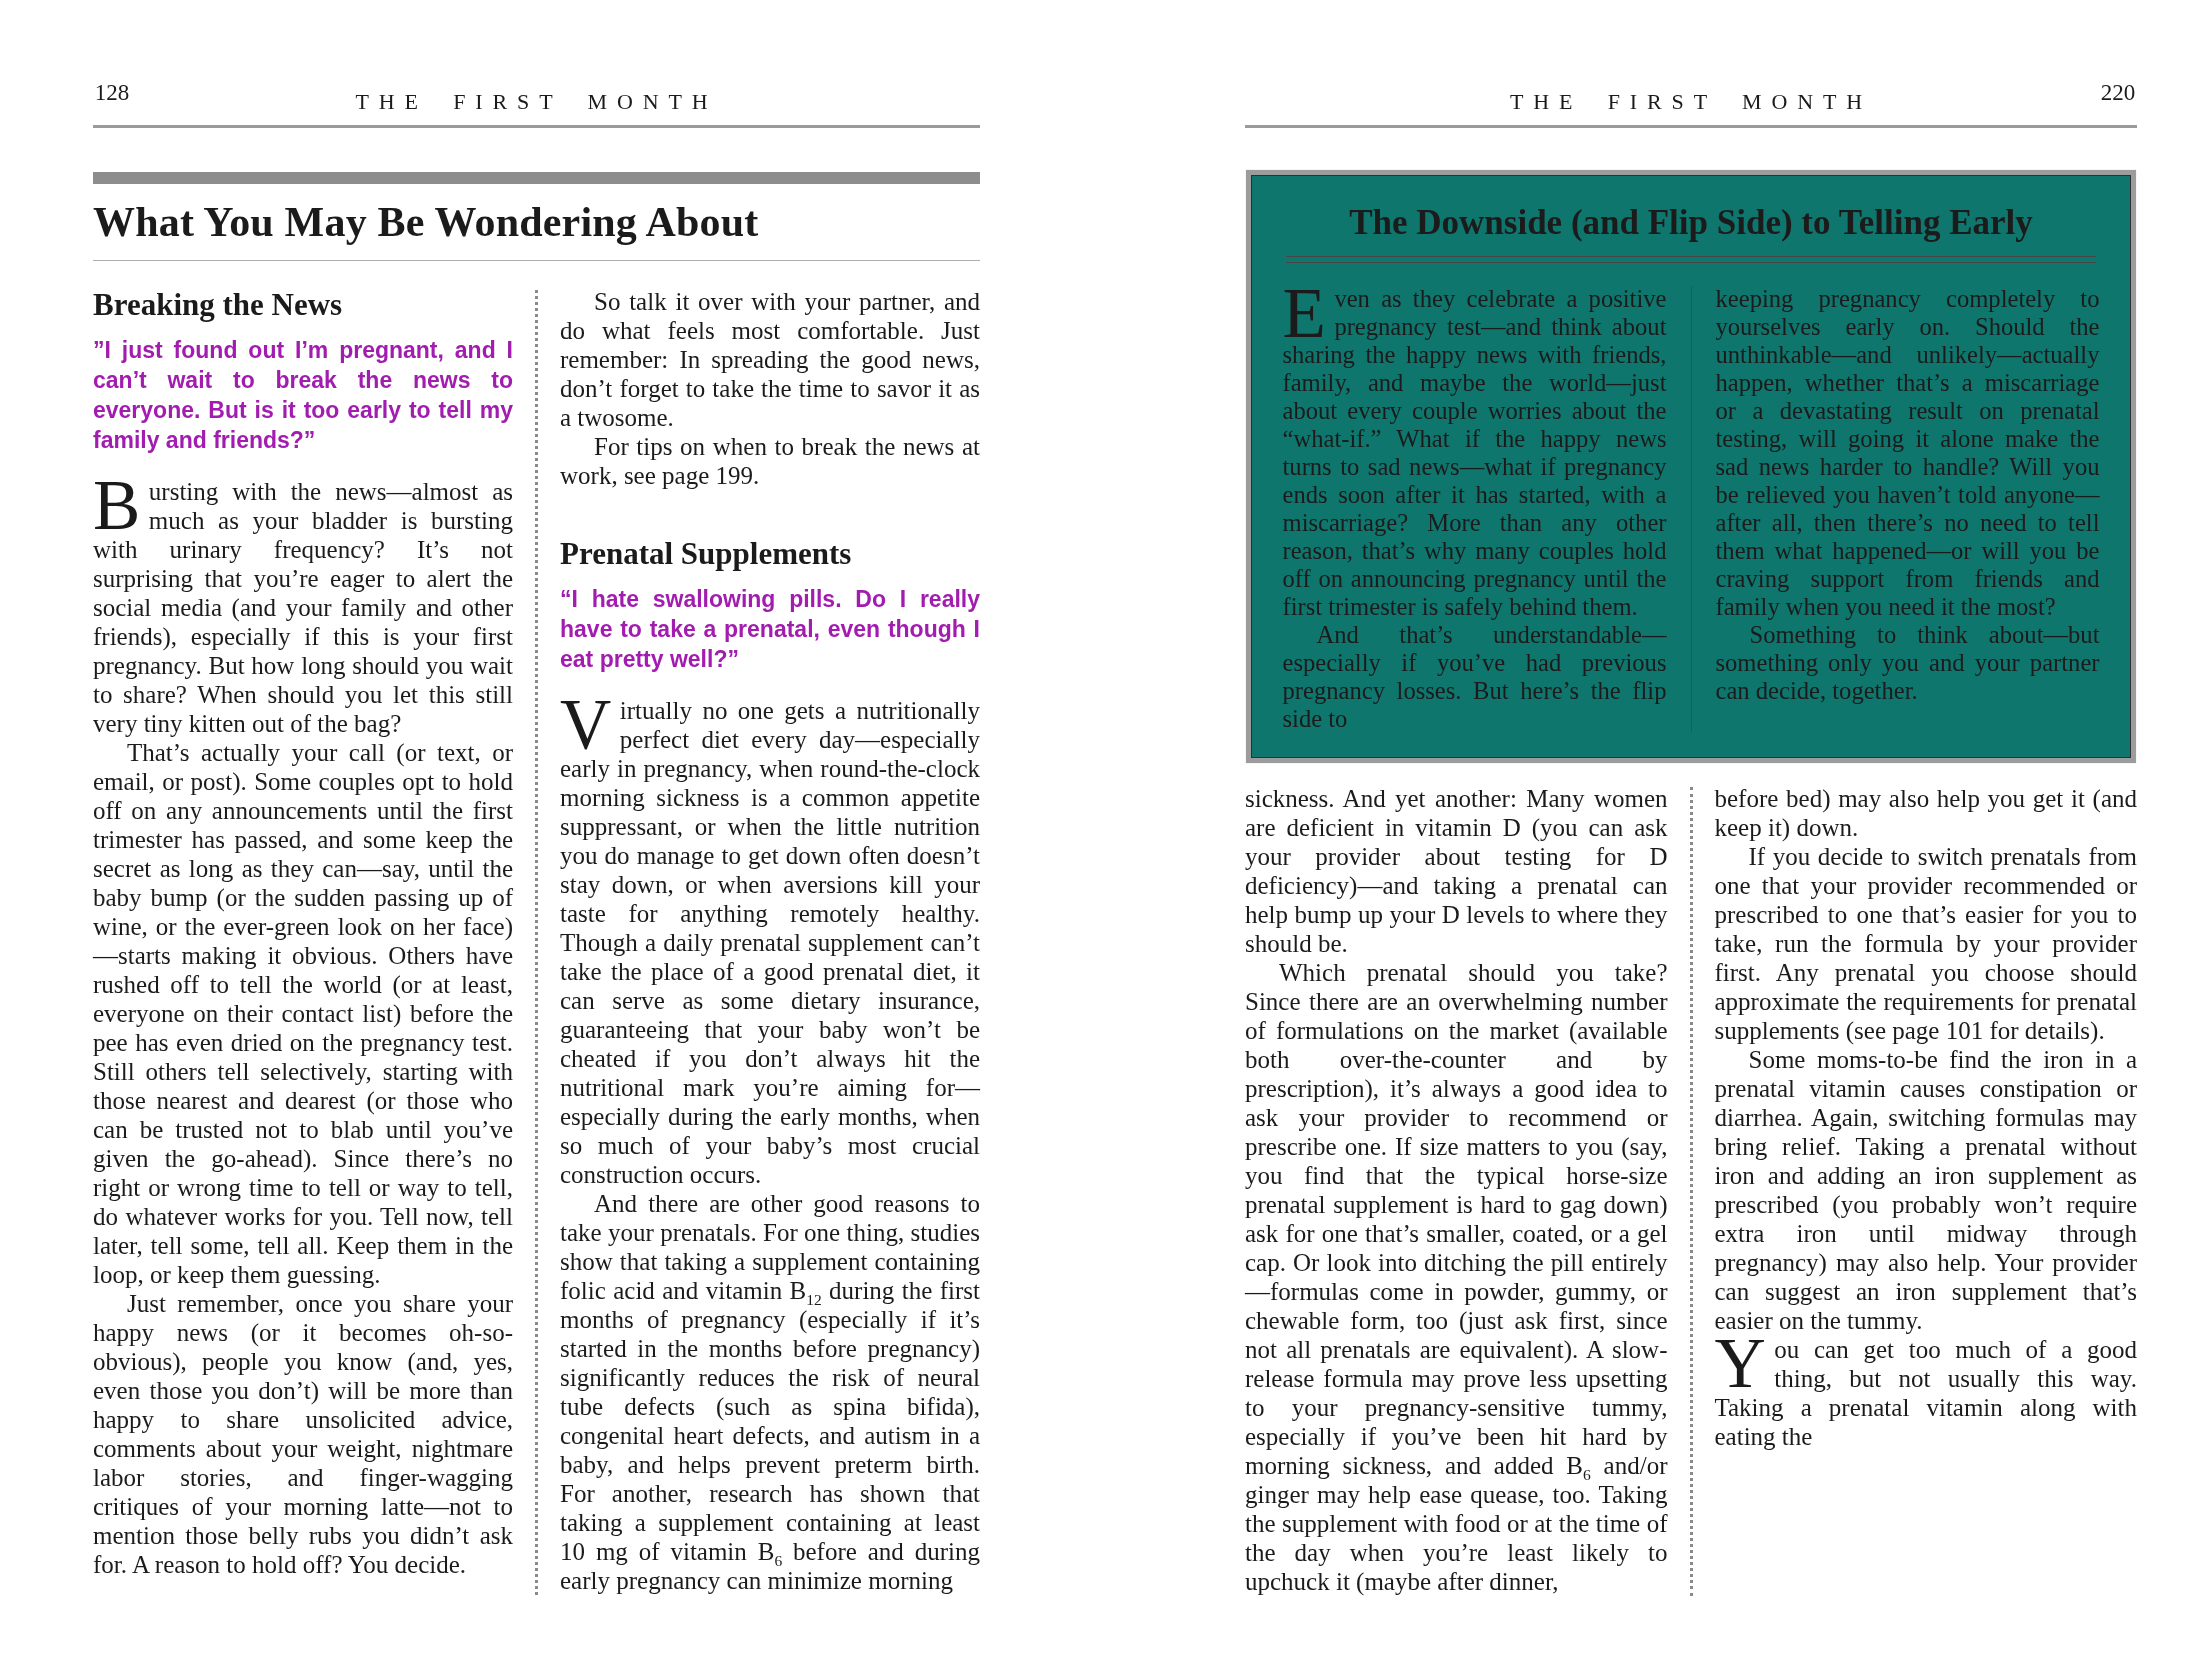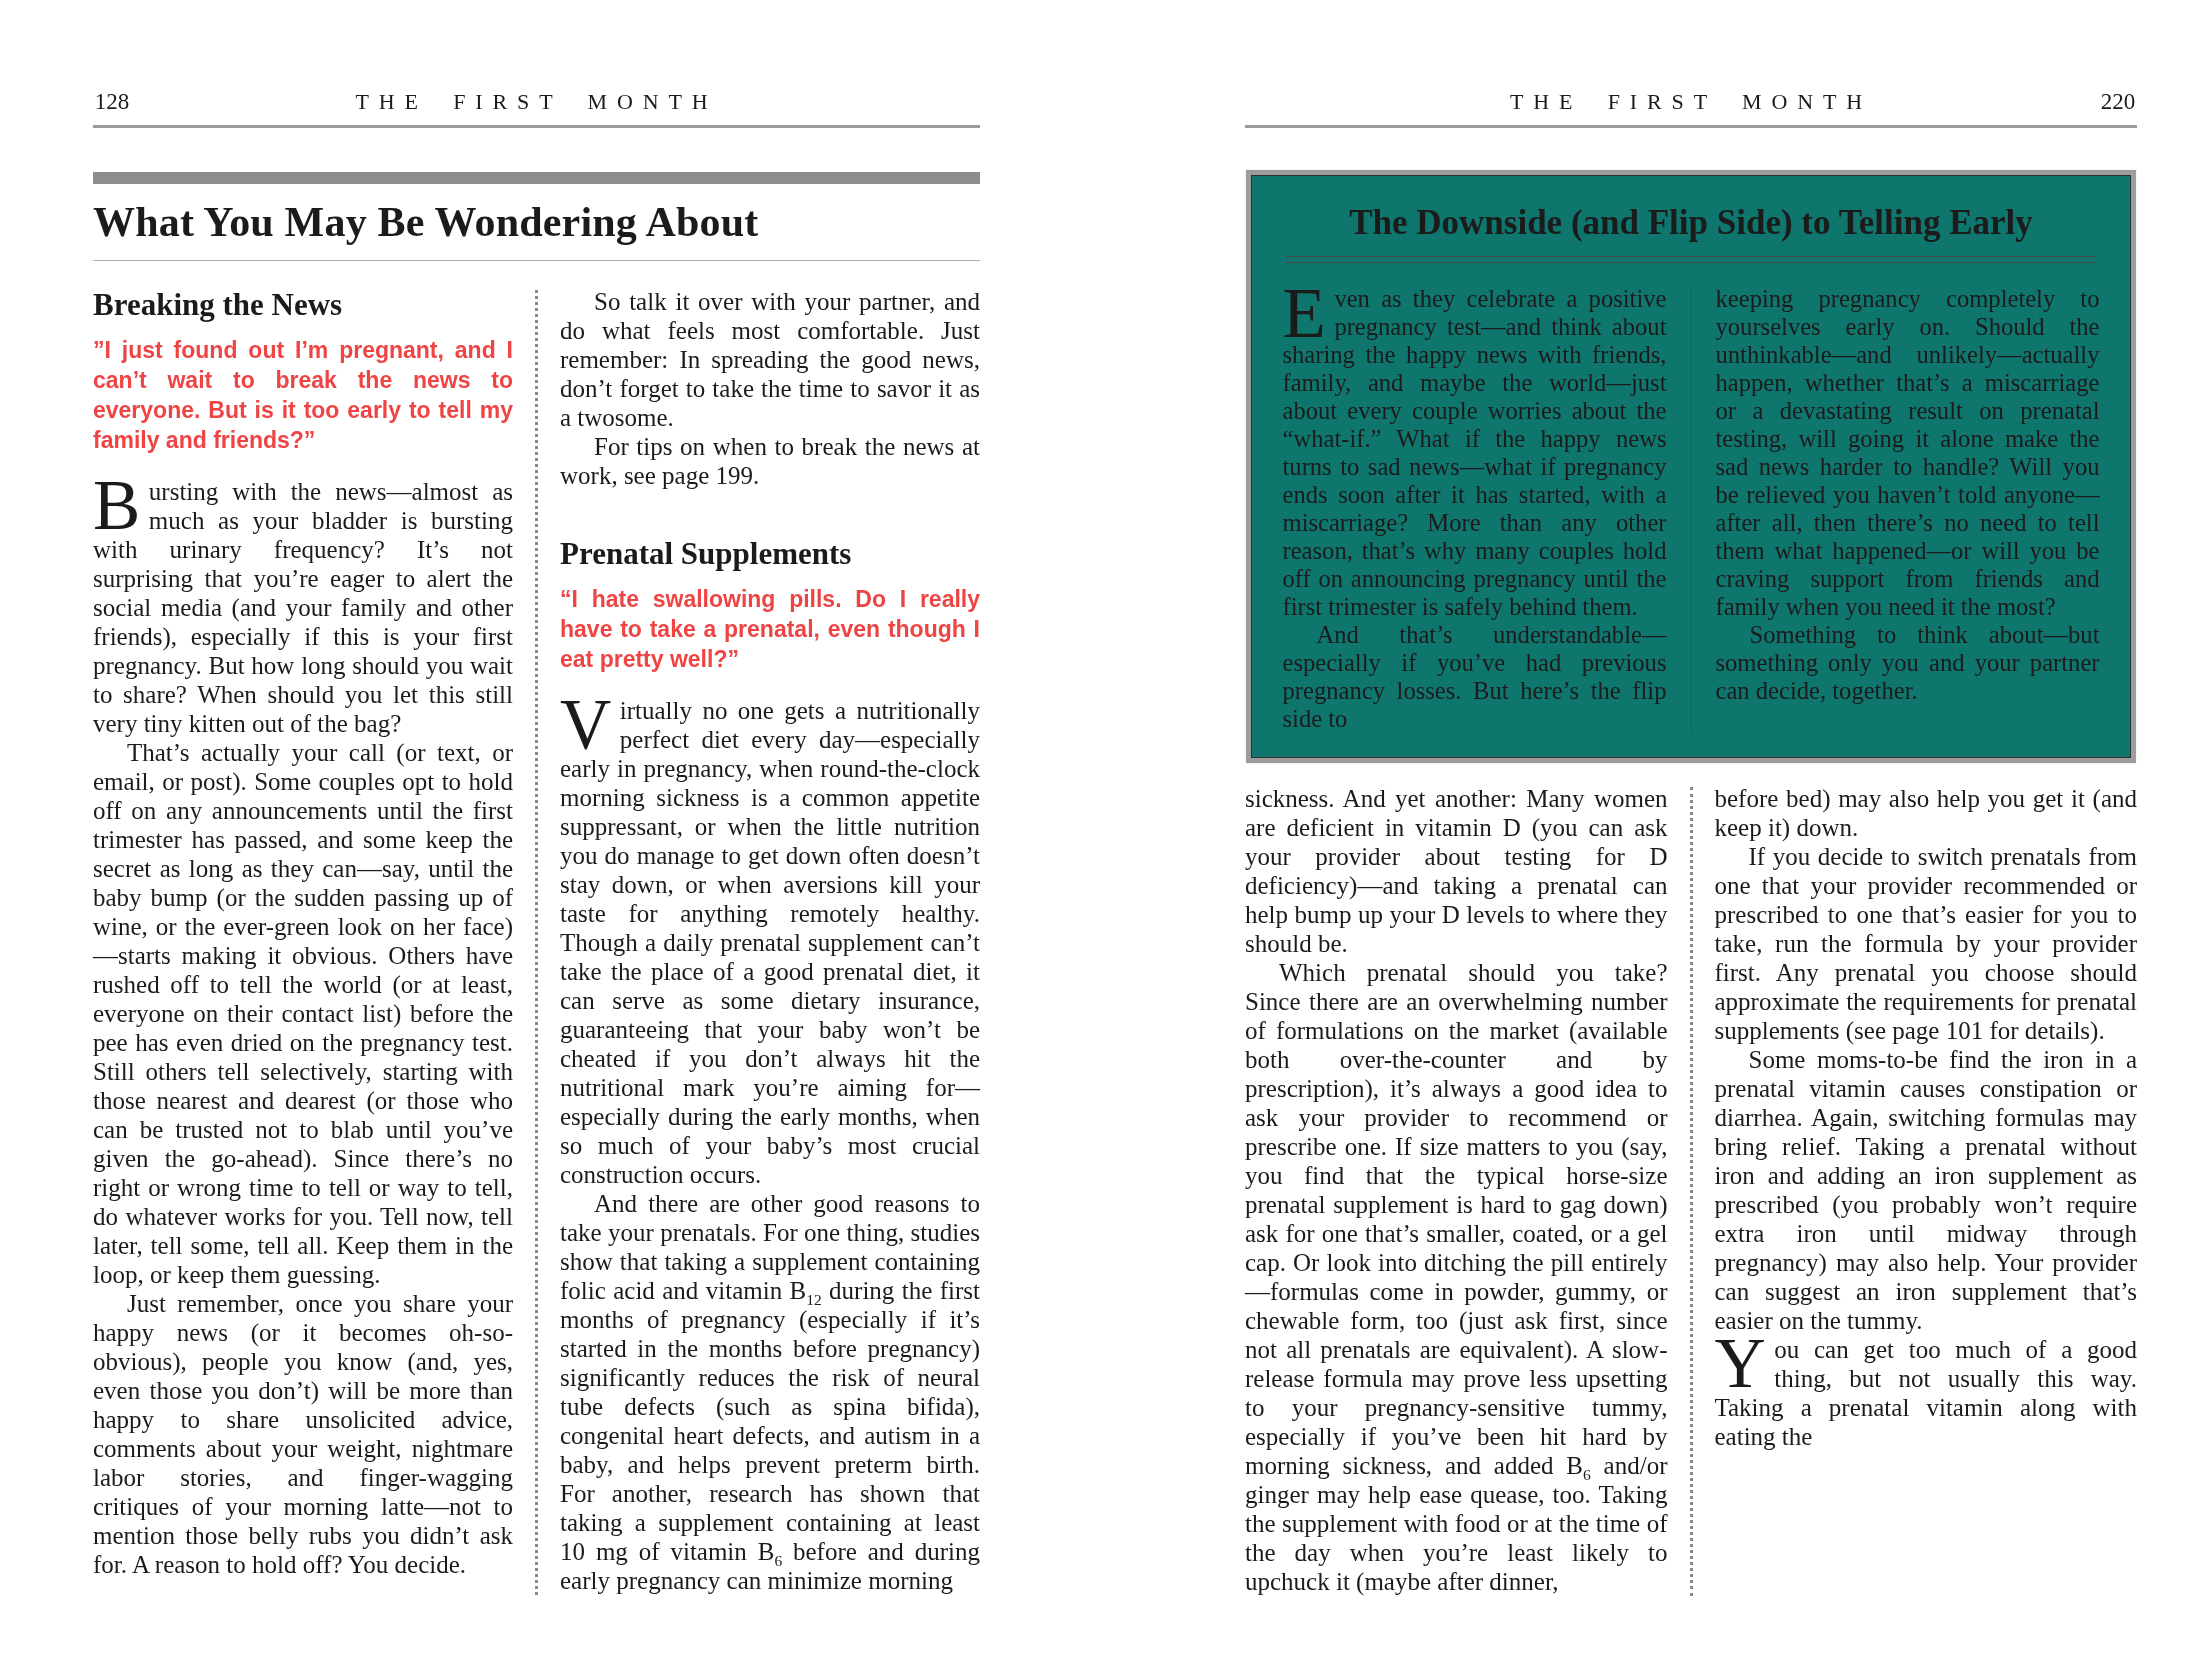--- a/index.html
+++ b/index.html
@@ -6,21 +6,21 @@
   body {
     width:2205px; height:1654px; position:relative; background:#ffffff;
     font-family:"Liberation Serif","DejaVu Serif",serif; color:#1b1b1b;
     -webkit-font-smoothing:antialiased;
   }
   .page { position:absolute; top:78px; }
   .page-left  { left:93px;  width:887px; }
   .page-right { left:1245px; width:892px; }
 
   .pg-header { position:relative; height:37px; }
-  .pg-num { position:absolute; bottom:0; font-size:23px; }
+  .pg-num { position:absolute; bottom:9px; font-size:23px; }
   .pg-num.left  { left:1.7px; }
   .pg-num.right { right:1.7px; }
   .running-head {
     position:absolute; left:50%; transform:translateX(-50%); bottom:0;
     font-size:22px; letter-spacing:0.45em; word-spacing:0.45em; white-space:nowrap;text-align:right;
   }
   .header-rule { height:2.5px; background:#9a9a9a; margin-top:10.2px; }
 
   .section-bar  { height:12.7px; background:#8d8d8d; margin-top:44px; }
   .section-title { font-size:42px; font-weight:bold; margin:13.6px 0 13.6px 0; letter-spacing:0.2px; }
@@ -29,21 +29,21 @@
   .cols { display:flex; align-items:stretch; }
   .col  { flex:1; min-width:0; }
   .col-divider.dotted { width:0; border-left:3.4px dotted #8a8a8a; margin:3.4px 22px 0 22px; }
   .col-divider.solid  { width:0; border-left:1.7px solid #4a4a4a; margin:1.7px 24px 0 24px; }
 
   h2.sub-heading { font-size:31px; font-weight:bold; margin:0 0 12px 0; }
   h2.sub-heading.later { margin-top:46px; }
 
   .question {
     font-family:"Liberation Sans","DejaVu Sans",sans-serif; font-weight:bold;
-    color:#ef4444; font-size:23px; line-height:30px; text-align:justify;
+    color:#a21caf; font-size:23px; line-height:30px; text-align:justify;
     margin:10.2px 0 22px 0;
   }
   .body { font-size:25px; line-height:29px; text-align:justify; margin:0; }
   .body.indent { text-indent:34px; }
   .dropcap {
     float:left; font-size:71px; line-height:51px; padding:3.4px 8.5px 0 0;
   }
   sub.vitsub { font-size:0.62em; line-height:0; }
 
   

